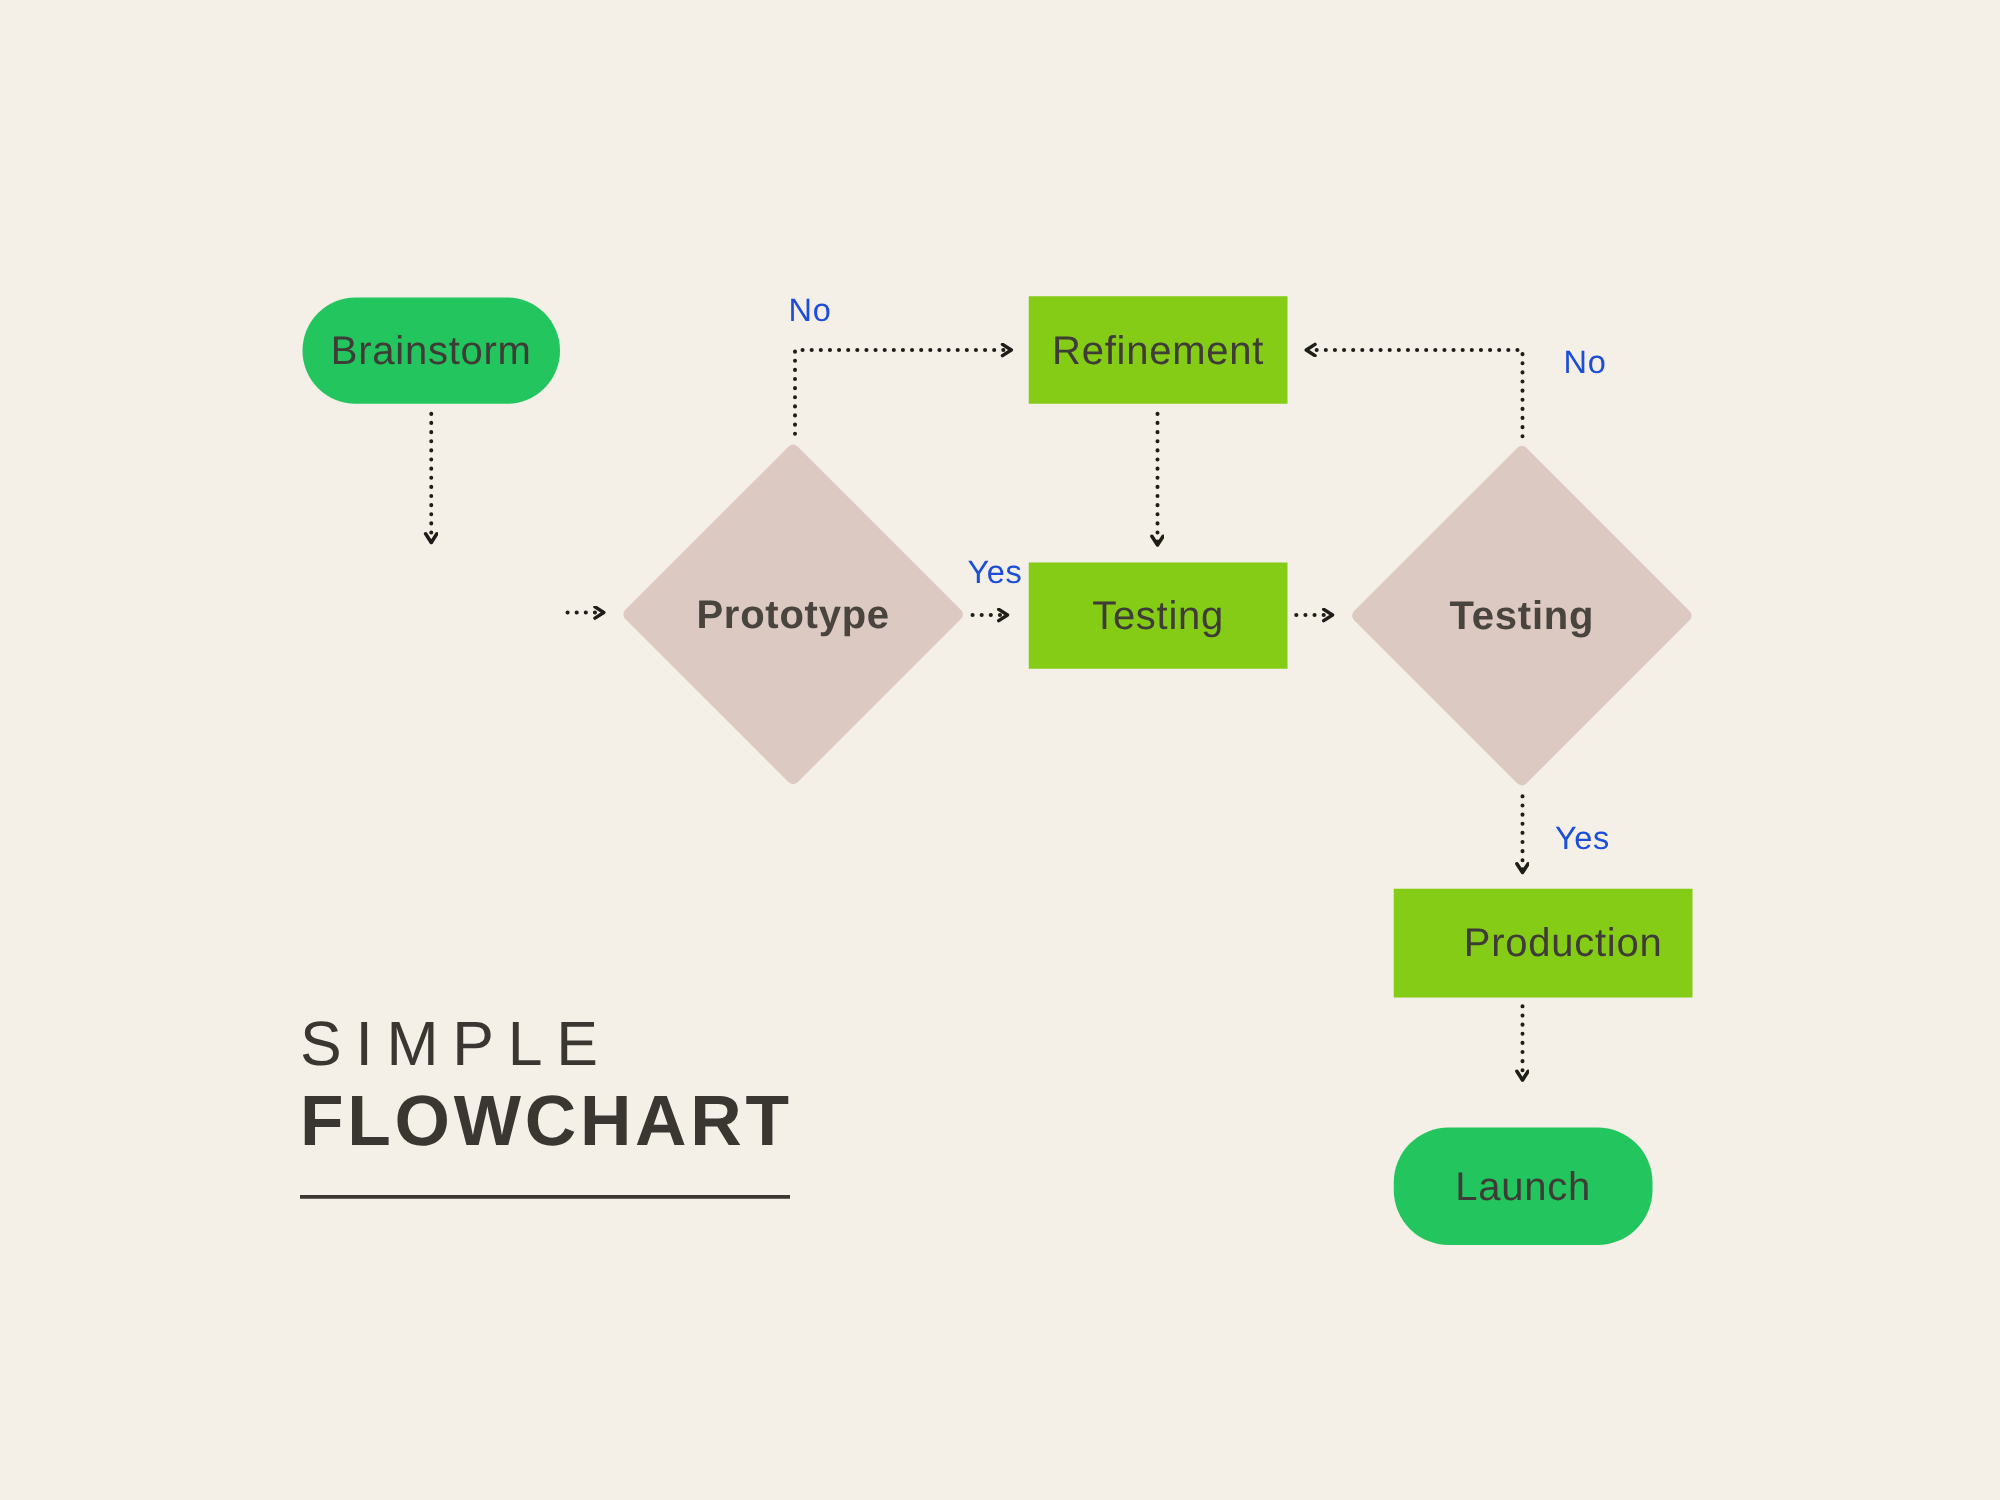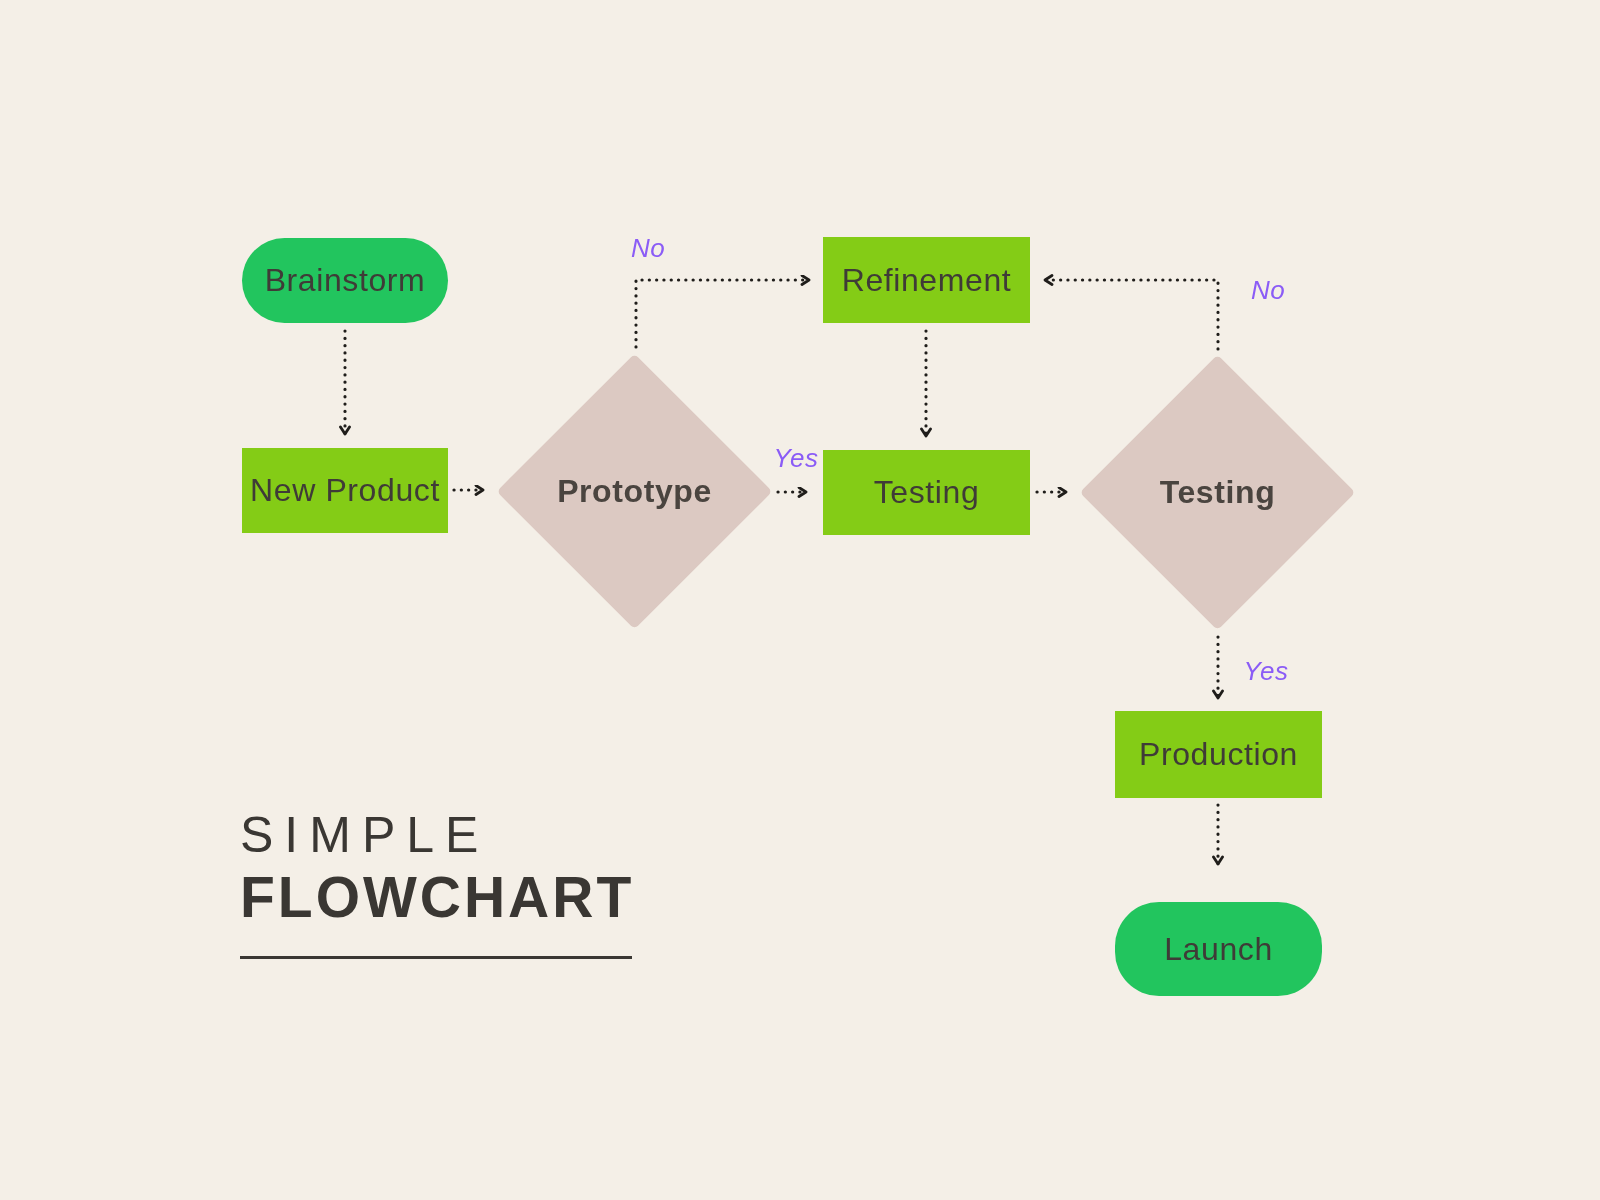--- a/index.html
+++ b/index.html
@@ -22,21 +22,21 @@
   .diamond{
     position:absolute;background:#dcc9c2;border-radius:5px;
     transform:rotate(45deg);
   }
   .diamond-label{
     position:absolute;display:flex;align-items:center;justify-content:center;
     font-size:32px;letter-spacing:0.6px;color:#4a443f;font-weight:bold;
   }
   .edge-label{
     position:absolute;transform:translate(-50%,-50%);
-    font-size:26px;color:#8b5cf6;letter-spacing:0.5px;font-style:italic;
+    font-size:26px;color:#1d4ed8;letter-spacing:0.5px;
   }
   .title{
     position:absolute;left:240px;top:806px;color:#3a3733;
   }
   .title-line1{
     font-size:50px;font-weight:300;letter-spacing:11px;line-height:58px;
     margin:0;
   }
   .title-line2{
     font-size:57px;font-weight:700;letter-spacing:3px;line-height:66px;
@@ -65,33 +65,32 @@
       <path d="M926,331 L926,436"></path>
       <path d="M1037,492 L1066,492"></path>
       <path d="M1218,349 L1218,280 L1045,280"></path>
       <path d="M1218,637 L1218,698"></path>
       <path d="M1218,805 L1218,864"></path>
     </g>
   </svg>
 
   <div class="node pill" style="left:242px;top:238px;width:206px;height:85px;">Brainstorm</div>
 
-  <div class="node box" style="left:242px;top:448px;width:206px;height:85px;">New Product</div>
 
   <div class="diamond" style="left:537px;top:394px;width:195px;height:195px;"></div>
   <div class="diamond-label" style="left:537px;top:394px;width:195px;height:195px;">Prototype</div>
 
   <div class="node box" style="left:823px;top:237px;width:207px;height:86px;">Refinement</div>
 
   <div class="node box" style="left:823px;top:450px;width:207px;height:85px;">Testing</div>
 
   <div class="diamond" style="left:1120px;top:395px;width:195px;height:195px;"></div>
   <div class="diamond-label" style="left:1120px;top:395px;width:195px;height:195px;text-align:center;">Testing</div>
 
-  <div class="node box" style="left:1115px;top:711px;width:207px;height:87px;">Production</div>
+  <div class="node box" style="left:1115px;top:711px;width:207px;height:87px;padding-left:32px;">Production</div>
 
   <div class="node pill" style="left:1115px;top:902px;width:207px;height:94px;">Launch</div>
 
   <span class="edge-label" style="left:648px;top:248px;">No</span>
   <span class="edge-label" style="left:796px;top:458px;">Yes</span>
   <span class="edge-label" style="left:1268px;top:290px;">No</span>
   <span class="edge-label" style="left:1266px;top:671px;">Yes</span>
 
   <div class="title">
     <div class="title-line1">SIMPLE</div>

